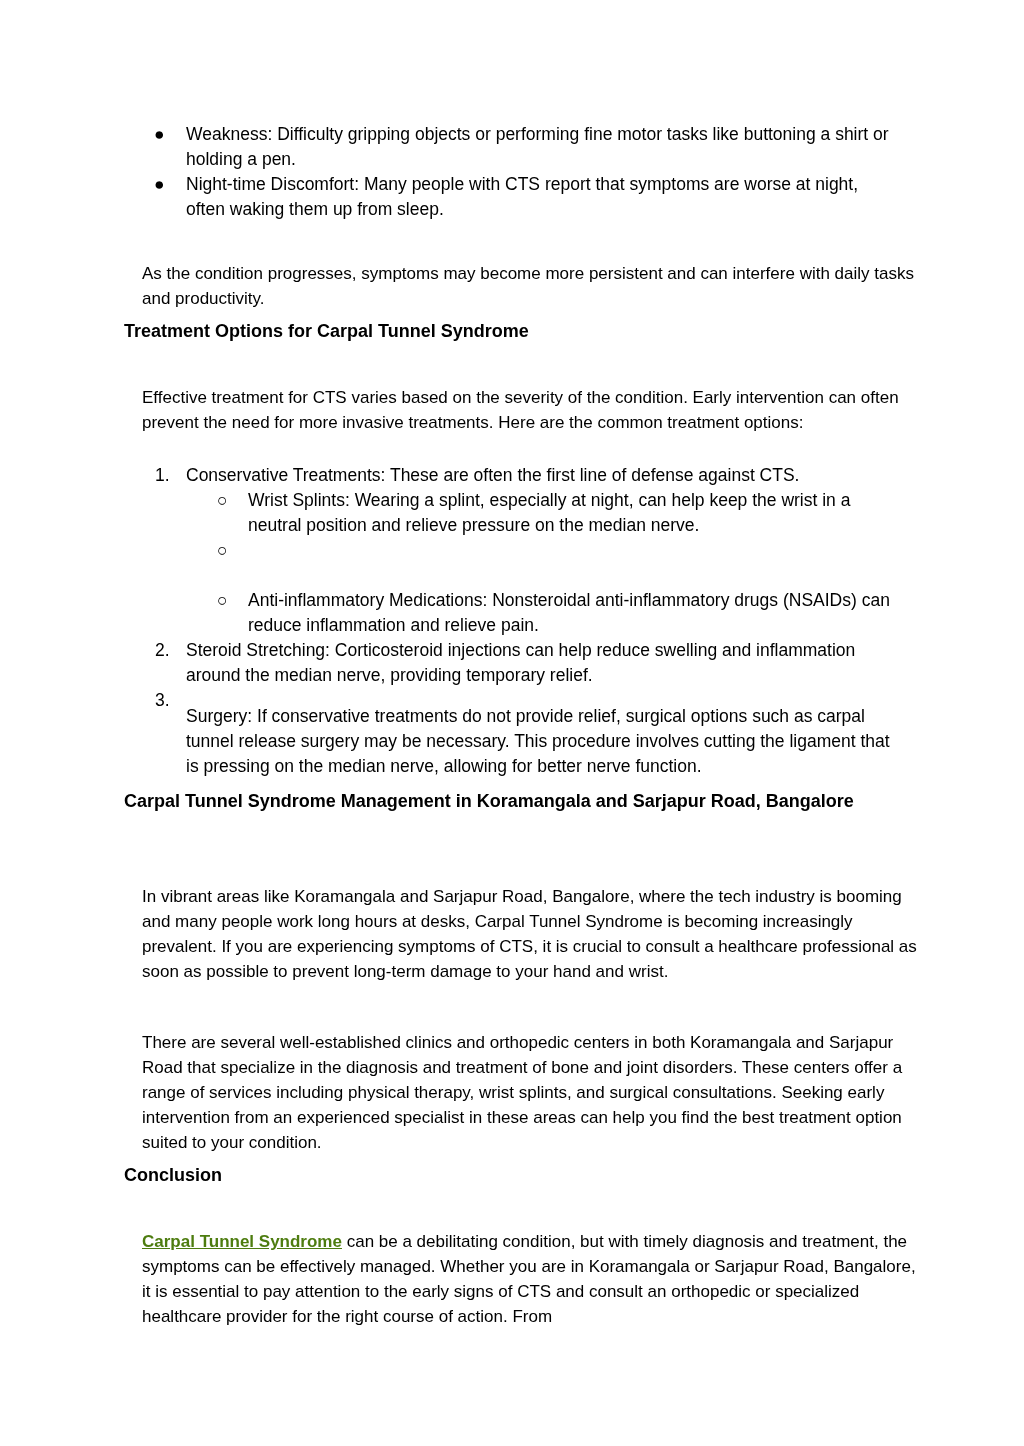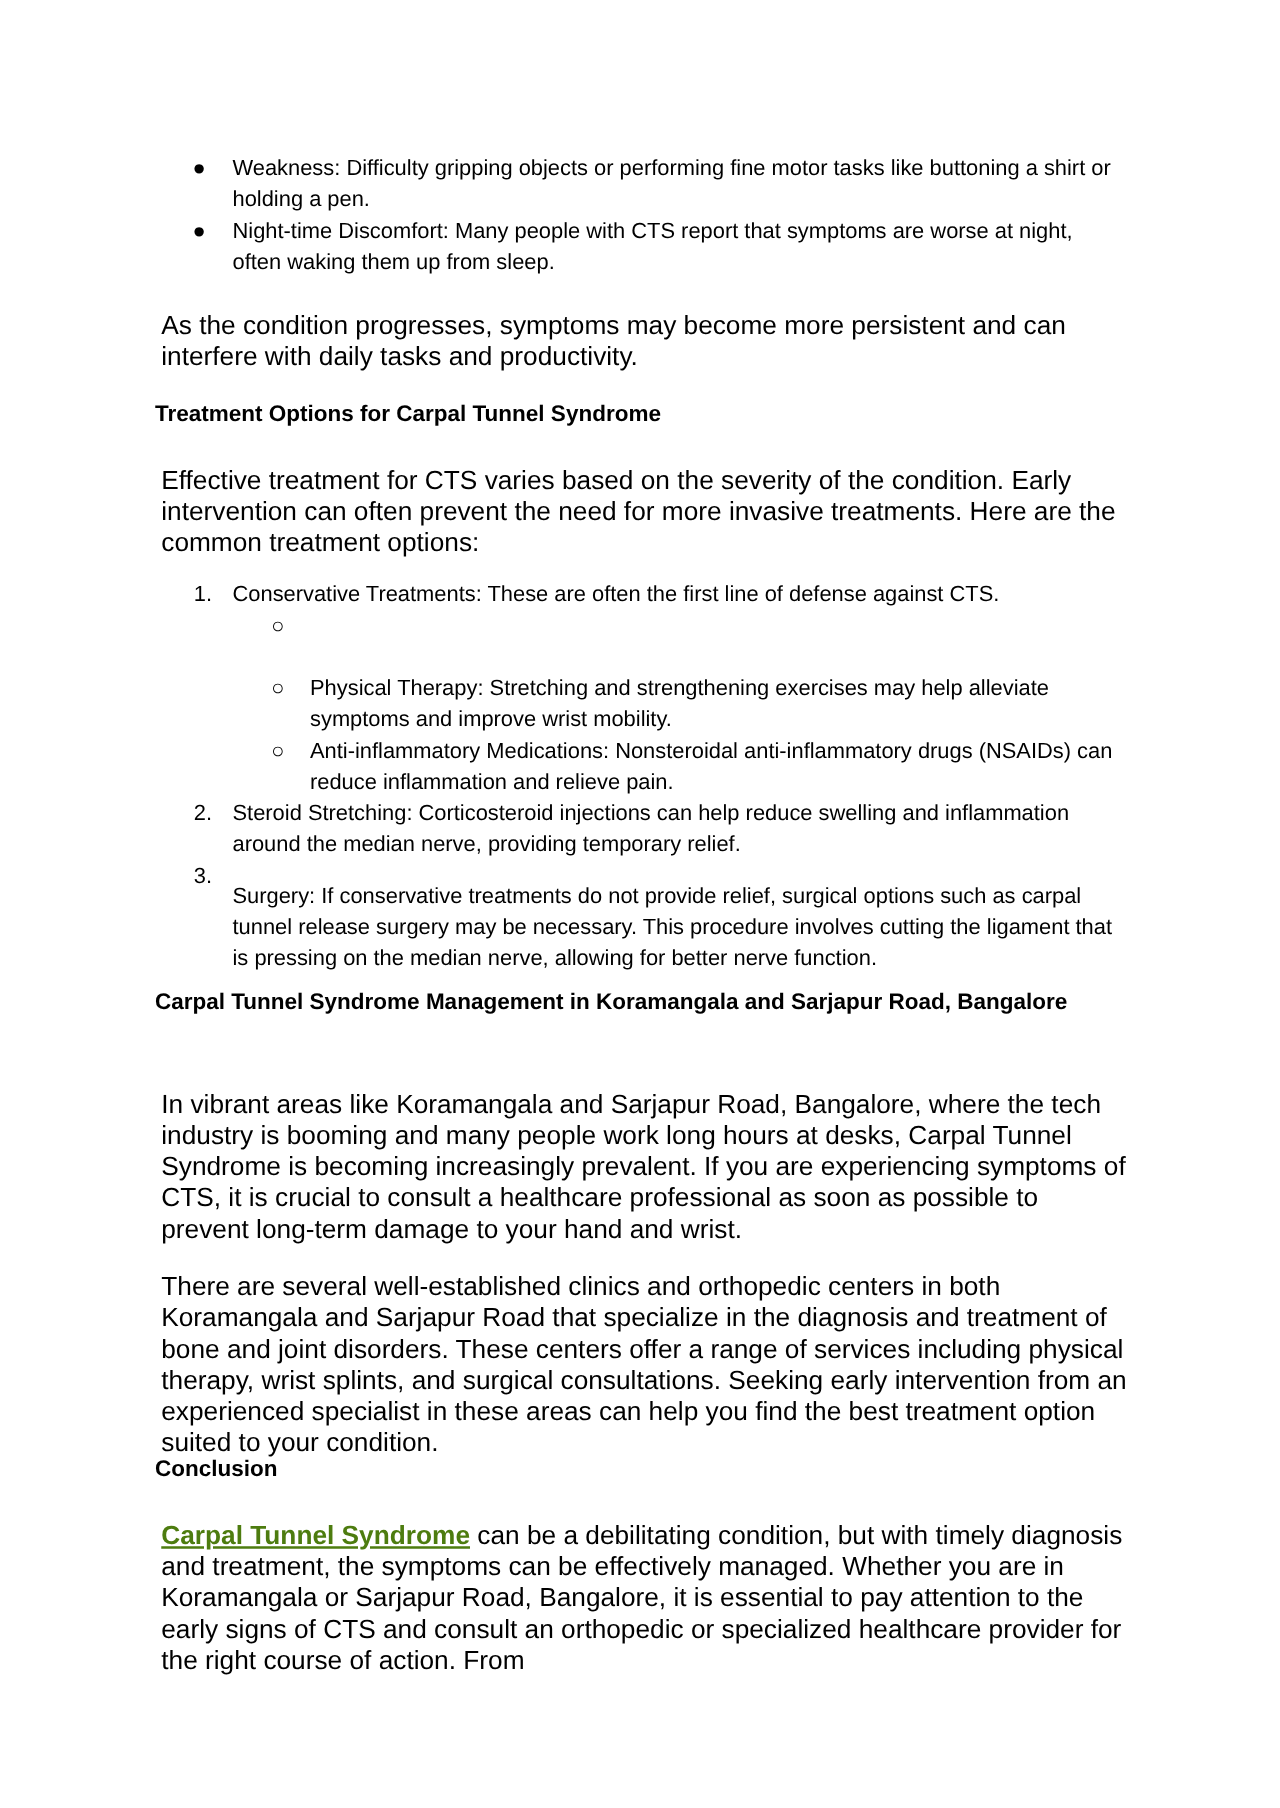--- a/index.html
+++ b/index.html
@@ -1,19 +1,19 @@
 <!DOCTYPE html>
 <html><head>
 <meta charset="utf-8">
 <style>
   html, body { margin: 0; padding: 0; background: #ffffff; }
   body { width: 1024px; height: 1446px; position: relative; overflow: hidden;
          font-family: "Liberation Sans", sans-serif; color: #000; }
   .page { position: absolute; left: 124px; top: 0; width: 776px; }
-  .txt { font-size: 21px; line-height: 25px; margin: 5px; }
+  .txt { font-size: 17px; line-height: 25px; margin: 18px; }
   .bl { position: absolute; left: 0; width: 776px; }
   .li { position: absolute; }
   .li .marker { position: absolute; font-size: 17.5px; line-height: 25px; }
   .li .body { font-size: 17.5px; line-height: 25px; }
   h2 { position: absolute; left: 0; margin: 0; font-size: 18px; font-weight: bold; line-height: 29px; width: 776px; }
   b { font-weight: normal; }
   a.link { color: #4d7c0f; font-weight: bold; text-decoration: underline; }
 </style>
 </head>
 <body>
@@ -35,24 +35,24 @@
 
   <p class="txt bl" style="top:367px;">Effective treatment for CTS varies based on the severity of the condition. Early intervention can often prevent the need for more invasive treatments. Here are the common treatment options:</p>
 
   <div class="li" style="top:463px; left:0; width:776px;">
     <span class="marker" style="left:31px;">1.</span>
     <p class="body" style="margin:0 0 0 62px; width:714px;"><b>Conservative Treatments</b><span>:</span><span> These are often the first line of defense against CTS.</span></p>
   </div>
 
   <div class="li" style="top:488px; left:0; width:776px;">
     <span class="marker" style="left:93px;">○</span>
+    <p class="body" style="margin:0 0 0 124px; width:652px;"><b>Wrist Splints</b><span>:</span><span> Wearing a splint, especially at night, can help keep the wrist in a neutral position and relieve pressure on the median nerve.</span></p>
   </div>
   <div class="li" style="top:538px; left:0; width:776px;">
     <span class="marker" style="left:93px;">○</span>
-    <p class="body" style="margin:0 0 0 124px; width:656px;"><b>Physical Therapy</b><span>:</span><span> Stretching and strengthening exercises may help alleviate symptoms and improve wrist mobility.</span></p>
   </div>
   <div class="li" style="top:588px; left:0; width:776px;">
     <span class="marker" style="left:93px;">○</span>
     <p class="body" style="margin:0 0 0 124px; width:652px;"><b>Anti-inflammatory Medications</b><span>:</span><span> Nonsteroidal anti-inflammatory drugs (NSAIDs) can reduce inflammation and relieve pain.</span></p>
   </div>
 
   <div class="li" style="top:638px; left:0; width:776px;">
     <span class="marker" style="left:31px;">2.</span>
     <p class="body" style="margin:0 0 0 62px; width:714px;"><b>Steroid Stretching:</b><span></span><span> Corticosteroid injections can help reduce swelling and inflammation around the median nerve, providing temporary relief.</span></p>
   </div>

